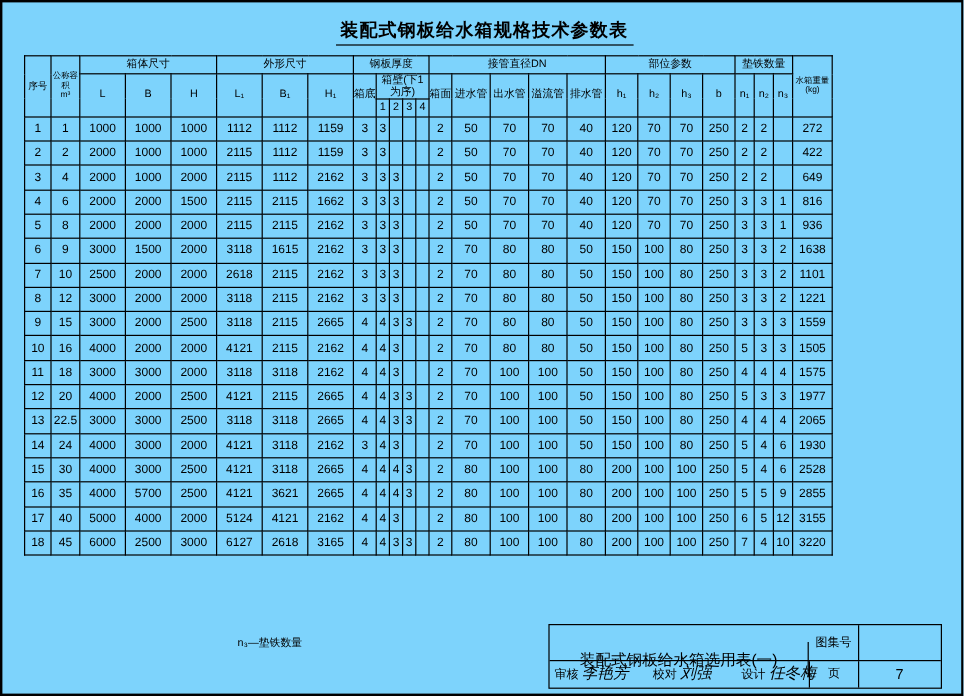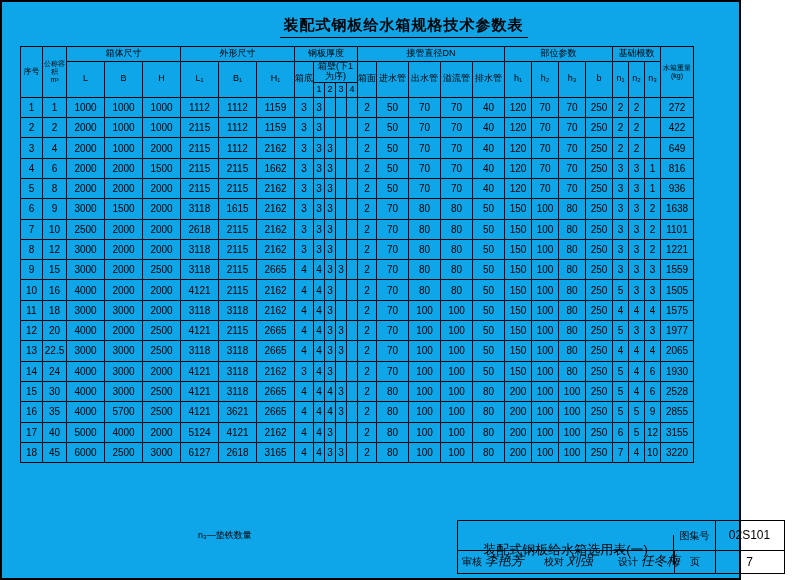--- a/index.html
+++ b/index.html
@@ -9,25 +9,25 @@
   body {
     width: 803px;
     height: 580px;
     background: #fff;
     font-family: "Liberation Sans", sans-serif;
     color: #000;
     overflow: hidden;
   }
   .page {
     position: relative;
-    width: 741px;
+    width: 803px;
     height: 580px;
     box-sizing: border-box;
     border: 2px solid #000;
-    background: #0ea5e9;
+    background: #7dd3fc;
   }
   .title-wrap {
     position: absolute;
     top: 14px;
     left: 0;
     width: 803px;
     text-align: center;
   }
   .doc-title {
     display: inline-block;
@@ -201,21 +201,21 @@
         <th rowspan="3"><span class="sm">序号</span></th>
         <th rowspan="3">
           <div class="xsm">公称容积</div>
           <div class="xsm">m³</div>
         </th>
         <th colspan="3">箱体尺寸</th>
         <th colspan="3">外形尺寸</th>
         <th colspan="5">钢板厚度</th>
         <th colspan="5">接管直径DN</th>
         <th colspan="4">部位参数</th>
-        <th colspan="3">基础根数</th>
+        <th colspan="3">垫铁数量</th>
         <th rowspan="3">
           <div class="xsm">水箱重量</div>
           <div class="xsm">(kg)</div>
         </th>
       </tr>
       <tr>
         <th rowspan="2" class="hdr-sub">L</th>
         <th rowspan="2" class="hdr-sub">B</th>
         <th rowspan="2" class="hdr-sub">H</th>
         <th rowspan="2" class="hdr-sub">L₁</th>
@@ -750,21 +750,20 @@
       </tr>
     </tbody>
   </table>
 
   <div class="note">n₃—垫铁数量</div>
 
   <div class="legend-box">
     <div class="row1">
       <div class="legend-title">装配式钢板给水箱选用表(一)</div>
       <div class="legend-atlas-label">图集号</div>
-      <div class="legend-atlas-val">02S101</div>
     </div>
     <div class="row2">
       <div class="sig sig1">
         <span class="sig-label">审核</span>
         <span class="sig-name">李艳芳</span>
       </div>
       <div class="sig sig2">
         <span class="sig-label">校对</span>
         <span class="sig-name">刘强</span>
       </div>

